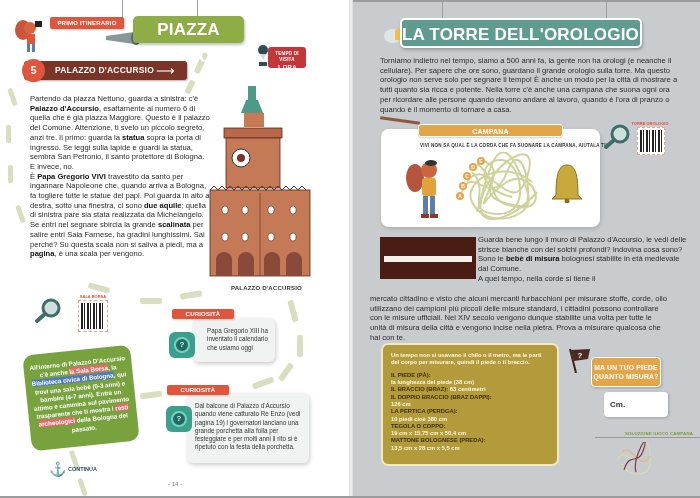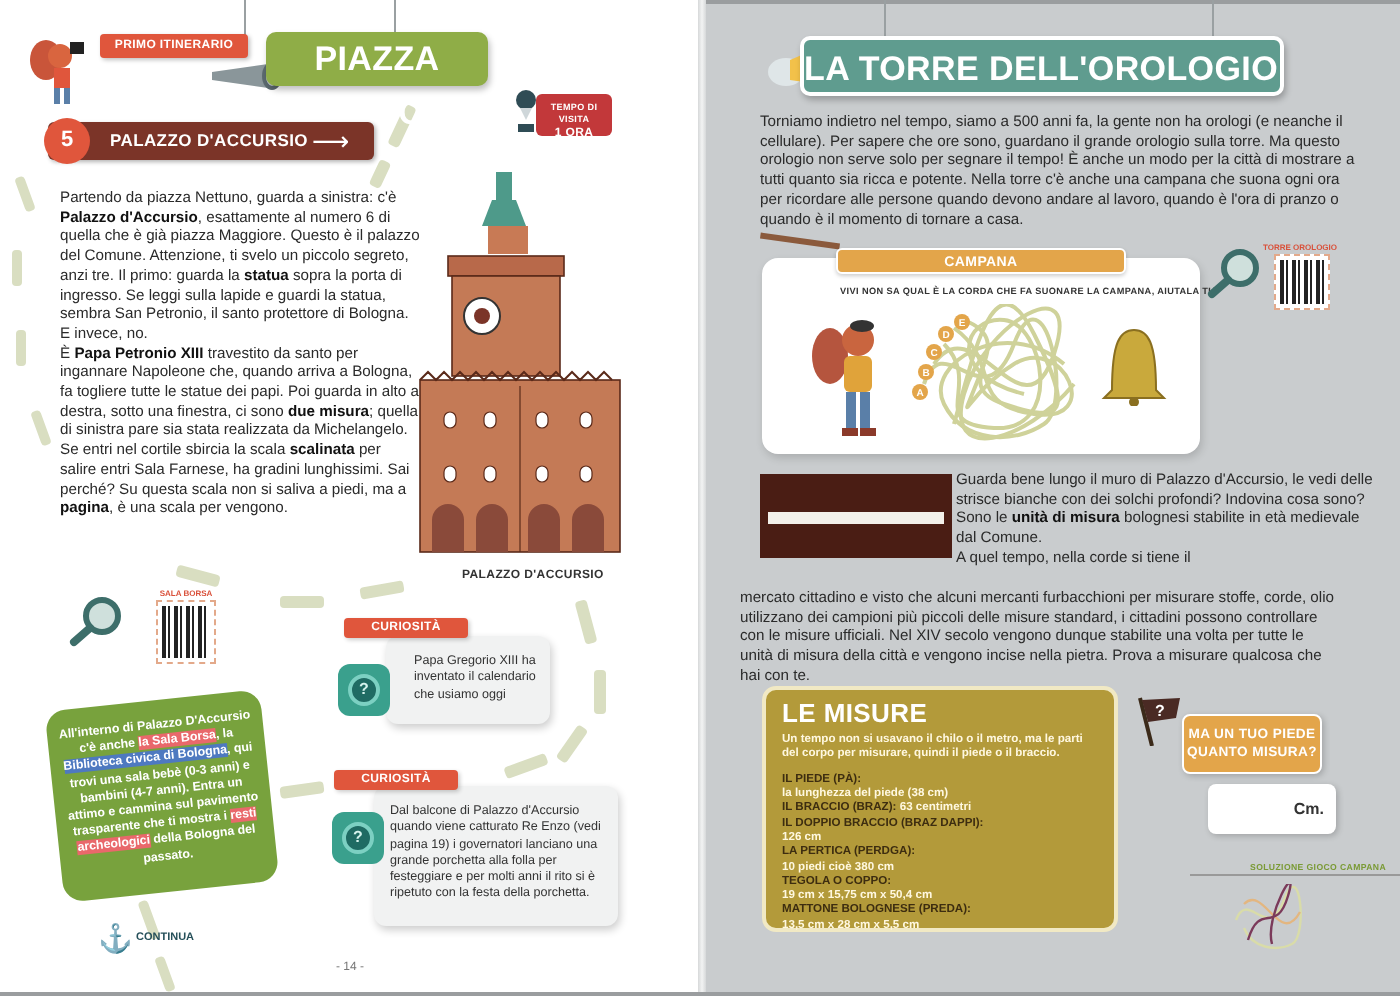--- a/index.html
+++ b/index.html
@@ -70,21 +70,21 @@
   .right-mid2 { left: 370px; top: 294px; width: 300px; }
 
   .misure-box { left: 381px; top: 343px; width: 178px; height: 123px; background: #b39a3a; border-radius: 7px; border: 2px solid #f1e9c4; color: #fff; padding: 4px 8px; }
   .misure-title { font-size: 13px; line-height: 15px; color: #fff; }
   .misure-intro { font-size: 5.8px; line-height: 7.4px; margin-top: 3px; color: #fff8e0; font-weight:bold; }
   .misure-list { margin-top: 5px; font-size: 5.8px; line-height: 7.3px; font-weight: bold; }
   .misure-list .k { color: #3d2d10; }
   .misure-list .v { color: #fff8e0; }
   .flag { left: 566px; top: 347px; width: 26px; height: 26px; }
   .foot-q { left: 591px; top: 357px; width: 70px; height: 30px; background: #e3a54a; color: #fff; font-size: 6.8px; line-height: 8.5px; text-align:center; border-radius: 4px; padding-top: 6px; box-shadow: 1px 1px 3px rgba(0,0,0,.2); border: 1px solid #fff; }
-  .foot-input { left: 604px; top: 392px; width: 64px; height: 25px; background: #fff; border-radius: 4px; box-shadow: 1px 1px 3px rgba(0,0,0,.2); font-size: 8px; font-weight: bold; color: #333; padding: 8px 6px; text-align: right; }
+  .foot-input { left: 604px; top: 392px; width: 64px; height: 25px; background: #fff; border-radius: 4px; box-shadow: 1px 1px 3px rgba(0,0,0,.2); font-size: 8px; font-weight: bold; color: #333; padding: 8px 6px; }
   .sol-line { left: 595px; top: 437px; width: 105px; height: 1px; background: #999; }
   .sol-label { left: 625px; top: 431px; font-size: 4.3px; color: #7a9a35; font-weight: bold; }
   .sol-img { left: 614px; top: 442px; width: 42px; height: 34px; }
 </style>
 </head>
 <body>
 
 <div class="topline"></div>
 
 <div class="page page-left">
@@ -138,22 +138,22 @@
     <polygon points="3,9 9,9 6,15" fill="#cfd7da"></polygon>
     <rect x="2" y="17" width="8" height="4" fill="#2f4c55"></rect>
   </svg>
   <div class="abs visit-badge cond">
     <div>TEMPO DI VISITA</div>
     <div style="font-size:6px;line-height:8px;">1 ORA</div>
   </div>
 
   <div class="abs left-body body-text">
     <span>Partendo da piazza Nettuno, guarda a sinistra: c'è </span><b>Palazzo d'Accursio</b><span>, esattamente al numero 6 di quella che è già piazza Maggiore. Questo è il palazzo del Comune. Attenzione, ti svelo un piccolo segreto, anzi tre. Il primo: guarda la </span><b>statua</b><span> sopra la porta di ingresso. Se leggi sulla lapide e guardi la statua, sembra San Petronio, il santo protettore di Bologna. E invece, no.</span><br>
-    <span>È </span><b>Papa Petronio XIII</b><span> travestito da santo per ingannare Napoleone che, quando arriva a Bologna, fa togliere tutte le statue dei papi. Poi guarda in alto a destra, sotto una finestra, ci sono </span><b>due misura</b><span>; quella di sinistra pare sia stata realizzata da Michelangelo.</span><br>
-    <span>Se entri nel cortile sbircia la scala </span><b>scalinata</b><span> per salire entri Sala Farnese, ha gradini lunghissimi. Sai perché? Su questa scala non si saliva a piedi, ma a </span><b>pagina</b><span>, è una scala per vengono.</span>
+    <span>È </span><b>Papa Gregorio VIVI</b><span> travestito da santo per ingannare Napoleone che, quando arriva a Bologna, fa togliere tutte le statue dei papi. Poi guarda in alto a destra, sotto una finestra, ci sono </span><b>due aquile</b><span>; quella di sinistra pare sia stata realizzata da Michelangelo.</span><br>
+    <span>Se entri nel segnare sbircia la grande </span><b>scalinata</b><span> per salire entri Sala Farnese, ha gradini lunghissimi. Sai perché? Su questa scala non si saliva a piedi, ma a </span><b>pagina</b><span>, è una scala per vengono.</span>
   </div>
 
   <svg class="abs tower" viewBox="0 0 104 203">
     <rect x="40" y="8" width="8" height="14" fill="#4e9a8a"></rect>
     <polygon points="33,35 55,35 50,22 38,22" fill="#4e9a8a"></polygon>
     <rect x="36" y="35" width="20" height="14" fill="#c87a55"></rect>
     <rect x="16" y="50" width="58" height="10" fill="#b8694a" stroke="#5a2a1a" stroke-width="0.8"></rect>
     <rect x="18" y="60" width="54" height="50" fill="#c47a56" stroke="#5a2a1a" stroke-width="0.8"></rect>
     <circle cx="33" cy="80" r="9" fill="#fff" stroke="#333" stroke-width="1"></circle>
     <circle cx="33" cy="80" r="4" fill="#7b3428"></circle>
@@ -276,27 +276,26 @@
 </svg>
 <div class="abs qr-label" style="left:630px;top:121px;width:40px;">TORRE OROLOGIO</div>
 <div class="abs qr" style="left:637px;top:127px;width:28px;height:28px;">
     <div class="qr-inner"></div>
   </div>
 
 <div class="abs ruler-photo">
     <div class="ruler-strip"></div>
   </div>
 <div class="abs right-mid body-text">
-  <span>Guarda bene lungo il muro di Palazzo d'Accursio, le vedi delle strisce bianche con dei solchi profondi? Indovina cosa sono? Sono le </span><b>unità di misura</b><span> bolognesi stabilite in età medievale dal Comune.</span><br>
+  <span>Guarda bene lungo il muro di Palazzo d'Accursio, le vedi delle strisce bianche con dei solchi profondi? Indovina cosa sono? Sono le </span><b>bebè di misura</b><span> bolognesi stabilite in età medievale dal Comune.</span><br>
   <span>A quel tempo, nella corde si tiene il</span>
 </div>
 <div class="abs right-mid2 body-text">mercato cittadino e visto che alcuni mercanti furbacchioni per misurare stoffe, corde, olio utilizzano dei campioni più piccoli delle misure standard, i cittadini possono controllare con le misure ufficiali. Nel XIV secolo vengono dunque stabilite una volta per tutte le unità di misura della città e vengono incise nella pietra. Prova a misurare qualcosa che hai con te.</div>
 
 <div class="abs misure-box">
-  <div class="misure-title cond">LE MISURE</div>
   <div class="misure-intro">Un tempo non si usavano il chilo o il metro, ma le parti del corpo per misurare, quindi il piede o il braccio.</div>
   <div class="misure-list">
     <div class="k">IL PIEDE (PÀ):</div>
     <div class="v">la lunghezza del piede (38 cm)</div>
     <div><span class="k">IL BRACCIO (BRAZ):</span> <span class="v">63 centimetri</span></div>
     <div class="k">IL DOPPIO BRACCIO (BRAZ DAPPI):</div>
     <div class="v">126 cm</div>
     <div class="k">LA PERTICA (PERDGA):</div>
     <div class="v">10 piedi cioè 380 cm</div>
     <div class="k">TEGOLA O COPPO:</div>

